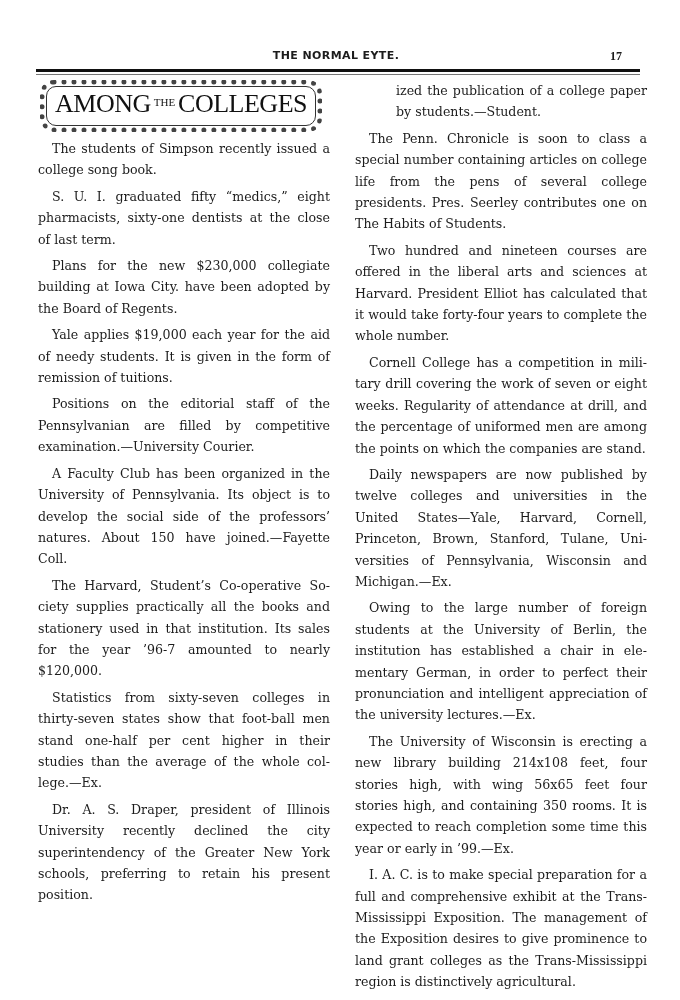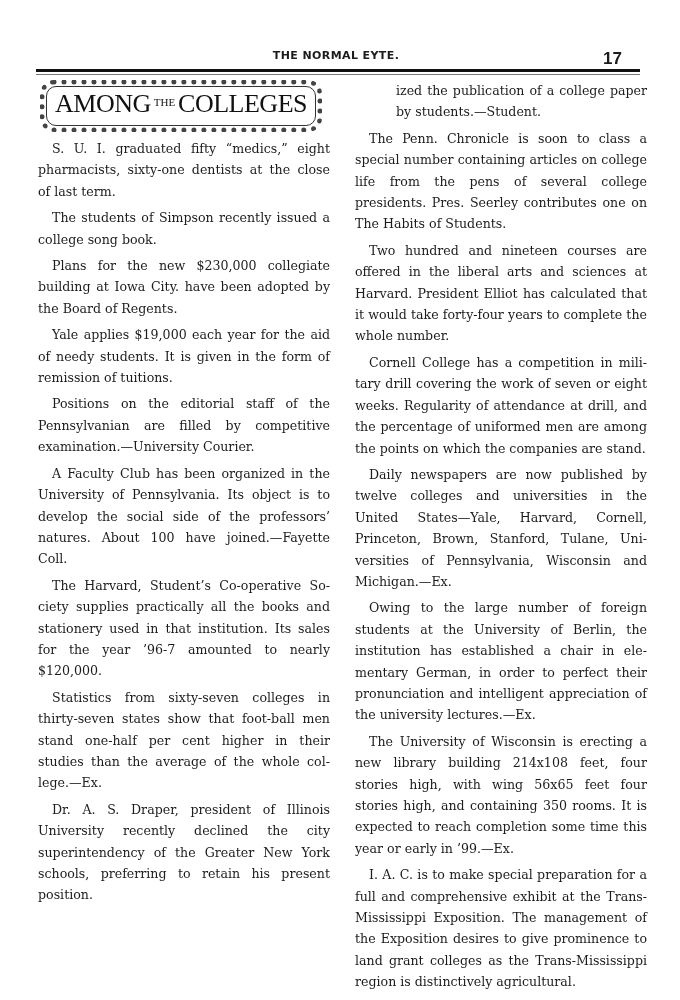--- a/index.html
+++ b/index.html
@@ -7,21 +7,21 @@
   .page { position: absolute; left: 0; top: 0; width: 664px; height: 1000px; }
   .running-head {
     position: absolute; top: 49px; left: 36px; width: 600px; height: 18px;
   }
   .running-title {
     position: absolute; left: 0; right: 0; top: 0; text-align: center;
     font-family: "DejaVu Sans", sans-serif; font-weight: bold; font-size: 11px; letter-spacing: 0.4px;
   }
   .page-number {
     position: absolute; right: 14px; top: 0;
-    font-family: Liberation Sans, sans-serif; font-weight: bold; font-size: 17px;
+    font-family: Liberation Serif, serif; font-weight: bold; font-size: 12px;
   }
   .rule-thick { position: absolute; top: 69px; left: 36px; width: 604px; height: 3px; background: #111; }
   .rule-thin { position: absolute; top: 74px; left: 36px; width: 604px; height: 1px; background: #777; }
 
   .col { position: absolute; top: 80px; width: 292px;
     font-family: "DejaVu Serif", serif; font-size: 12.6px; line-height: 21.4px; text-align: justify; }
   .col-left { left: 38px; }
   .col-right { left: 355px; top: 80px; }
   .col p { margin: 0 0 5px 0; text-indent: 14px; hyphens: manual; }
   .col p.cont { text-indent: 0; margin-left: 41px; }
@@ -52,26 +52,26 @@
   <div class="rule-thin"></div>
 
   <div class="col col-left">
     <div class="banner">
       <div class="banner-frame"></div>
       <div class="banner-frame-inner"></div>
       <div class="banner-title">
         <span>AMONG</span><span class="small">THE</span><span>COLLEGES</span>
       </div>
     </div>
+    <p>The students of Simpson recently issued a college song book.</p>
     <p>S. U. I. graduated fifty “medics,” eight pharmacists, sixty-one dentists at the close of last term.</p>
-    <p>The students of Simpson recently issued a college song book.</p>
     <p>Plans for the new $230,000 collegiate building at Iowa City. have been adopted by the Board of Regents.</p>
     <p>Yale applies $19,000 each year for the aid of needy students. It is given in the form of remission of tuitions.</p>
     <p>Positions on the editorial staff of the Pennsylvanian are filled by competitive examination.—University Courier.</p>
-    <p>A Faculty Club has been organized in the University of Pennsylvania. Its object is to develop the social side of the professors’ natures. About 100 have joined.—Fayette Coll.</p>
+    <p>A Faculty Club has been organized in the University of Pennsylvania. Its object is to develop the social side of the professors’ natures. About 150 have joined.—Fayette Coll.</p>
     <p>The Harvard, Student’s Co-operative So­ciety supplies practically all the books and stationery used in that institution. Its sales for the year ’96-7 amounted to nearly $120,000.</p>
     <p>Statistics from sixty-seven colleges in thirty-seven states show that foot-ball men stand one-half per cent higher in their studies than the average of the whole col­lege.—Ex.</p>
     <p>Dr. A. S. Draper, president of Illinois University recently declined the city superintendency of the Greater New York schools, preferring to retain his present position.</p>
 
   </div>
 
   <div class="col col-right">
     <p class="cont">ized the publication of a college paper by students.—Student.</p>
     <p>The Penn. Chronicle is soon to class a special number containing articles on col­lege life from the pens of several college presidents. Pres. Seerley contributes one on The Habits of Students.</p>
     <p>Two hundred and nineteen courses are offered in the liberal arts and sciences at Harvard. President Elliot has calculated that it would take forty-four years to com­plete the whole number.</p>

